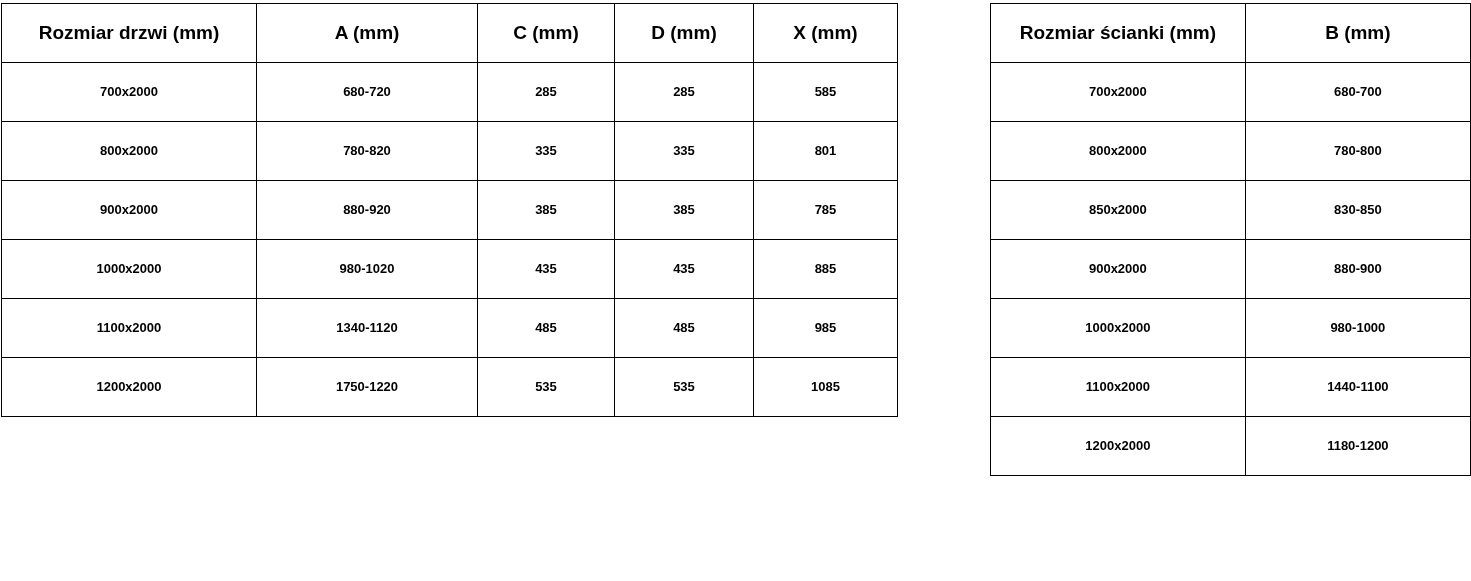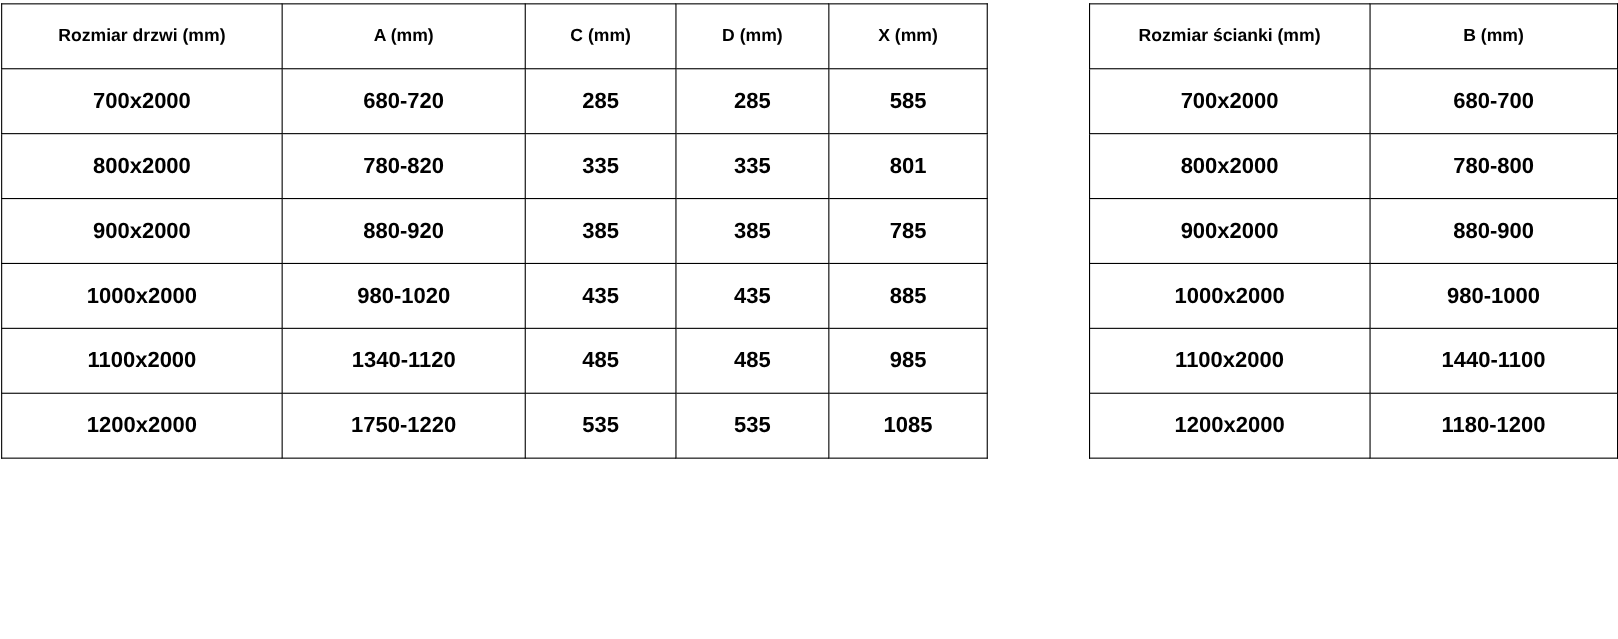--- a/index.html
+++ b/index.html
@@ -22,28 +22,28 @@
   }
   table.spec {
     border-collapse: collapse;
     table-layout: fixed;
     background: #ffffff;
   }
   table.spec td, table.spec th {
     border: 1px solid #000000;
     text-align: center;
     vertical-align: middle;
-    font-size: 20px;
+    font-size: 13px;
     font-weight: bold;
     padding: 0;
     line-height: 1.1;
     white-space: nowrap;
   }
   table.spec th {
-    font-size: 16px;
+    font-size: 19px;
   }
   
   #door-table {
     position: absolute;
     left: 1px;
     top: 3px;
   }
   #door-table th, #door-table td {
     height: 58px;
   }
@@ -146,20 +146,24 @@
     <tbody>
       <tr>
         <td>700x2000</td>
         <td>680-700</td>
       </tr>
       <tr>
         <td>800x2000</td>
         <td>780-800</td>
       </tr>
       <tr>
+        <td>850x2000</td>
+        <td>830-850</td>
+      </tr>
+      <tr>
         <td>900x2000</td>
         <td>880-900</td>
       </tr>
       <tr>
         <td>1000x2000</td>
         <td>980-1000</td>
       </tr>
       <tr>
         <td>1100x2000</td>
         <td>1440-1100</td>

